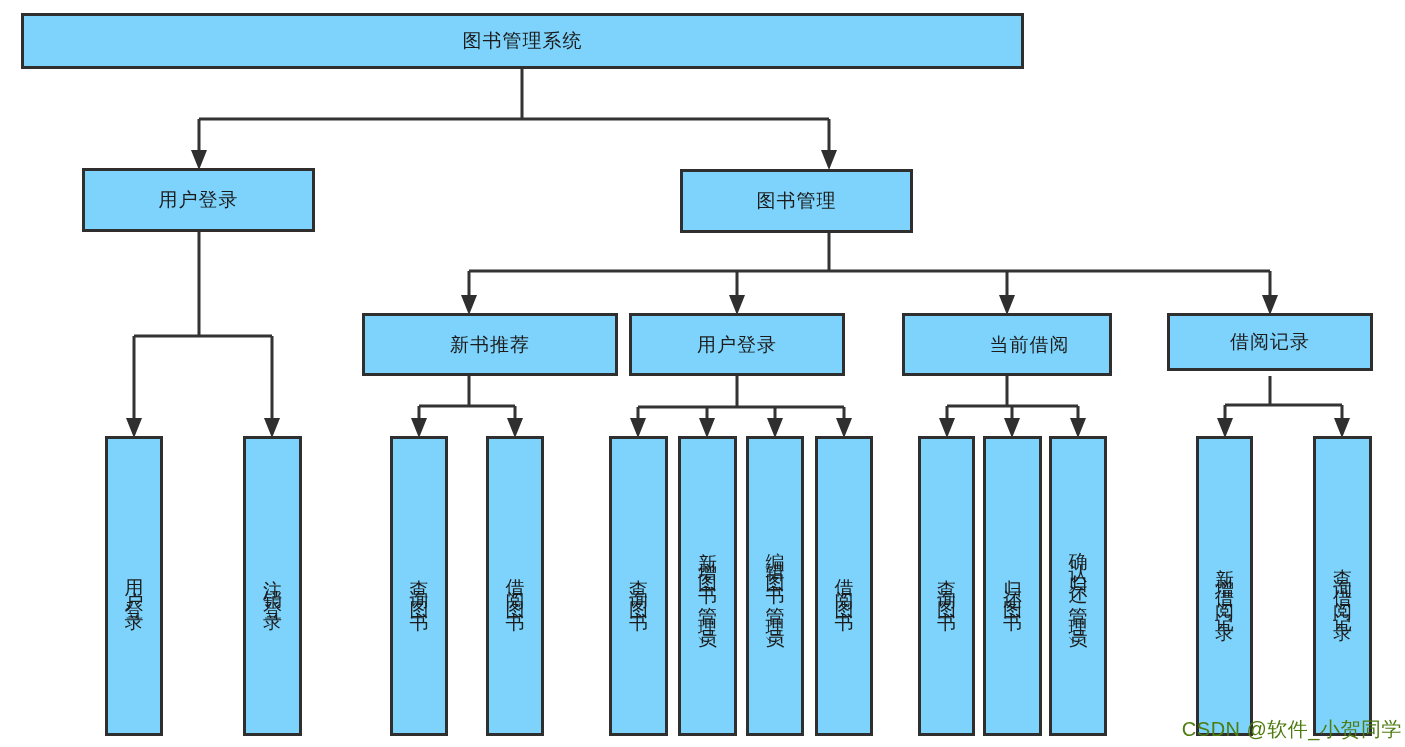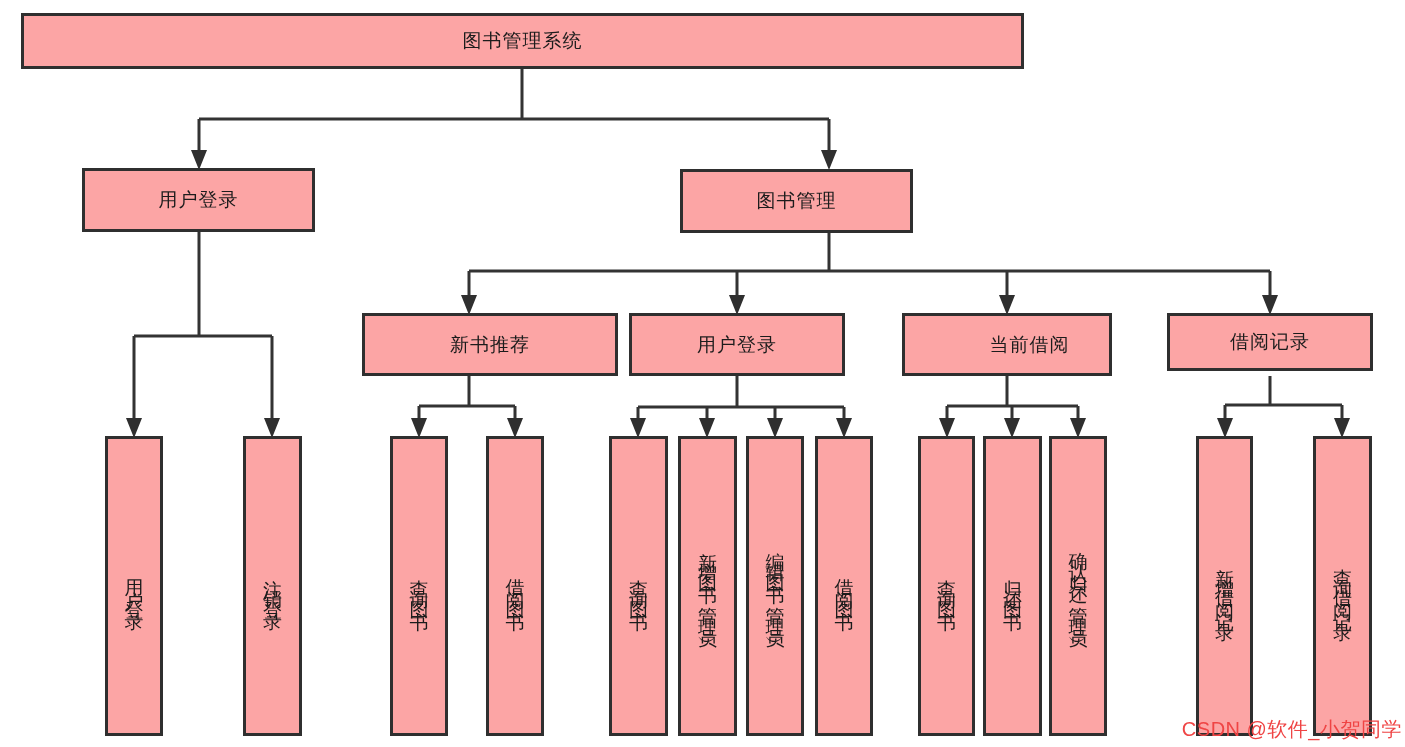--- a/index.html
+++ b/index.html
@@ -13,21 +13,21 @@
   }
   #connector-svg {
     position: absolute;
     left: 0; top: 0;
     width: 1405px; height: 747px;
     pointer-events: none;
   }
   .node {
     position: absolute;
     box-sizing: border-box;
-    background: #fca5a5;
+    background: #7dd3fc;
     border: 3px solid #2f2f2f;
     display: flex;
     align-items: center;
     justify-content: center;
     color: #1c1c1c;
     z-index: 2;
   }
   .hnode {
     font-size: 19px;
     letter-spacing: 1px;
@@ -40,21 +40,21 @@
     white-space: nowrap;
   }
   .vnode {
     font-size: 19px;
   }
   #watermark {
     position: absolute;
     top: 716px;
     right: 3px;
     font-size: 20px;
-    color: #ef4444;
+    color: #4d7c0f;
     letter-spacing: 0.5px;
     z-index: 5;
     white-space: nowrap;
   }
 </style>
 </head>
 <body>
 
 <div id="stage">
 

